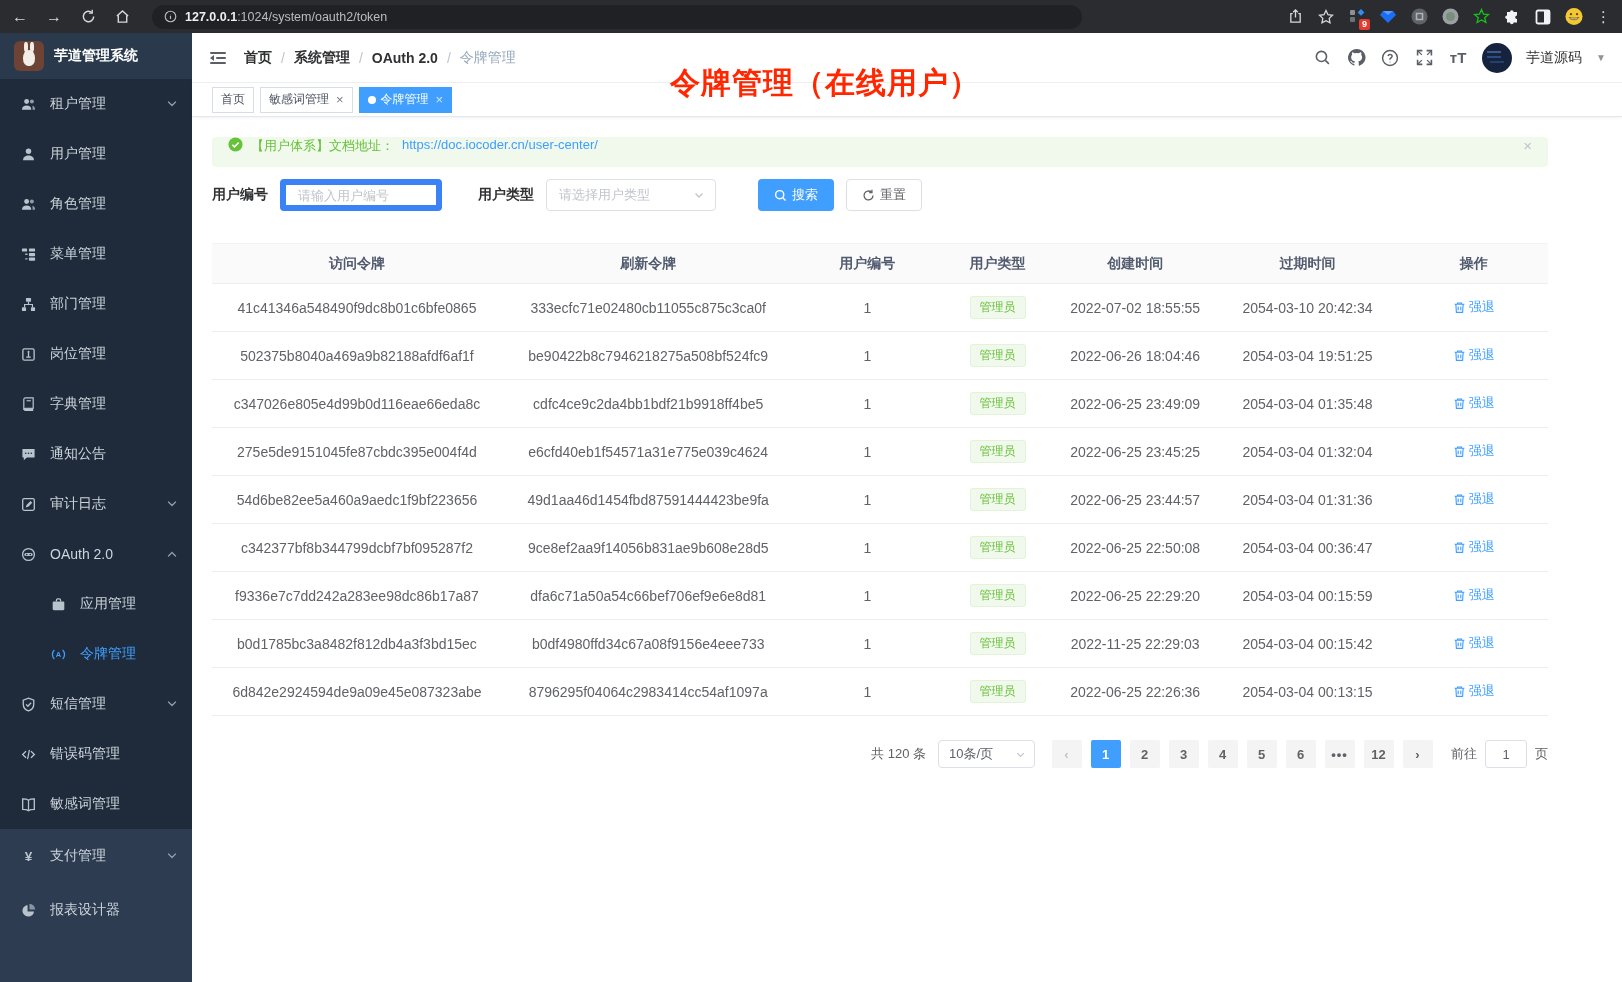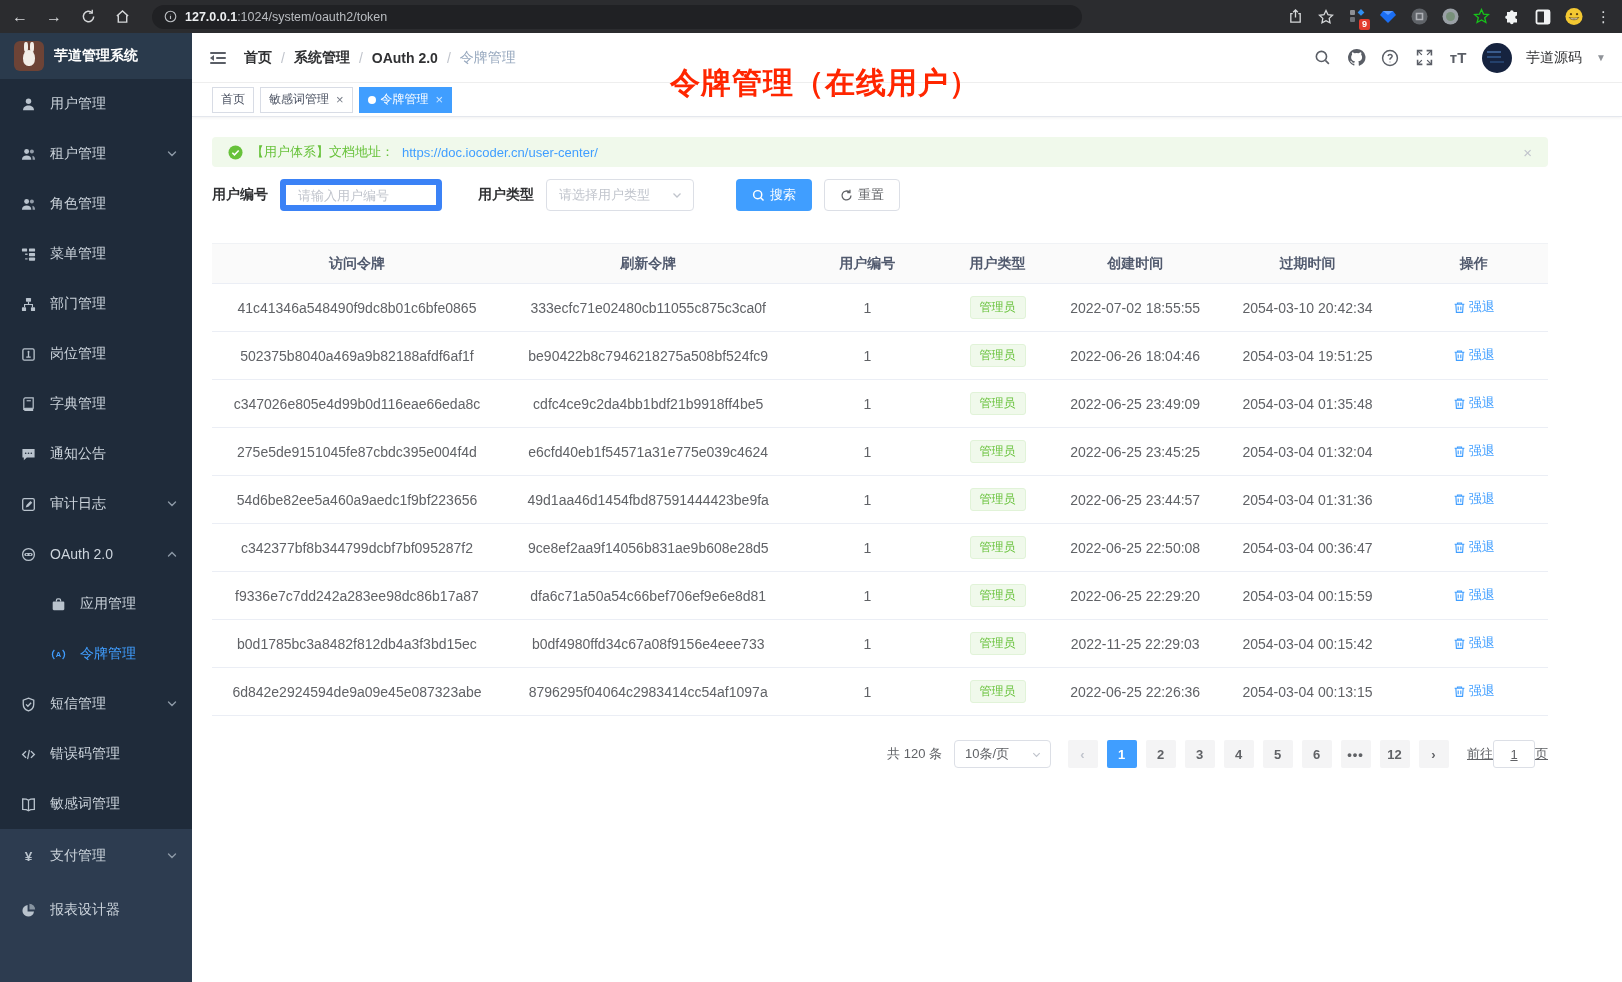--- a/index.html
+++ b/index.html
@@ -57,29 +57,29 @@
 
   
   .tagsbar { height:34px; display:flex; align-items:center; padding:0 20px; gap:6px; border-bottom:1px solid #e4e7ed; box-shadow:0 1px 3px rgba(0,0,0,.06); }
   .tag { height:26px; display:inline-flex; align-items:center; padding:0 8px; border:1px solid #d8dce5; background:#fff; color:#495060; font-size:12px; cursor:pointer; gap:5px; }
   .tag.active { background:#409eff; border-color:#409eff; color:#fff; }
   .tag-dot { width:8px; height:8px; border-radius:50%; background:#fff; display:inline-block; }
   .tag-close { font-size:13px; line-height:1; margin-left:2px; opacity:.75; }
 
   
   .content { padding:20px 74px 0 20px; }
-  .alert { height:30px; background:#f0f9eb; border-radius:4px; display:flex; align-items:center; padding:0 16px; gap:8px; font-size:13px; color:#67c23a; }
+  .alert { height:30px; background:#f0f9eb; border-radius:4px; display:flex; align-items:flex-start; padding:0 16px; gap:8px; font-size:13px; color:#67c23a; }
   .alert-link { color:#409eff; text-decoration:none; cursor:pointer; }
   .alert-close { margin-left:auto; color:#c0c4cc; font-size:15px; cursor:pointer; }
 
   .filters { margin-top:12px; display:flex; align-items:center; }
   .f-label { font-size:14px; font-weight:700; color:#303133; margin-right:12px; white-space:nowrap; }
   .f-input { width:162px; height:32px; border:6px solid #3b82f6; border-radius:4px; padding:0 12px; font-size:13px; color:#606266; font-family:inherit; outline:none; }
   .f-input::placeholder { color:#c0c4cc; }
-  .f-select { width:148px; height:32px; border:1px solid #dcdfe6; border-radius:4px; padding:0 10px 0 12px; font-size:13px; color:#c0c4cc; display:flex; align-items:center; justify-content:space-between; cursor:pointer; margin-right:14px; }
+  .f-select { width:170px; height:32px; border:1px solid #dcdfe6; border-radius:4px; padding:0 10px 0 12px; font-size:13px; color:#c0c4cc; display:flex; align-items:center; justify-content:space-between; cursor:pointer; margin-right:14px; }
   .gap1 { width:36px; flex:none; }
   .btn { height:32px; border-radius:4px; font-size:13px; display:inline-flex; align-items:center; gap:5px; padding:0 15px; cursor:pointer; border:1px solid transparent; font-family:inherit;margin-left:28px; }
   .btn-primary { background:#409eff; color:#fff; }
   .btn-plain { background:#fff; border-color:#dcdfe6; color:#606266; margin-left:12px; }
 
   
   table { width:100%; border-collapse:collapse; margin-top:32px; table-layout:fixed; }
   thead th { height:40px; background:#fafafa; color:#515a6e; font-size:14px; font-weight:700; text-align:center; border-top:1px solid #f0f2f5; border-bottom:1px solid #ebeef5; }
   tbody td { height:48px; text-align:center; font-size:14px; color:#606266; border-bottom:1px solid #ebeef5; white-space:nowrap; overflow:hidden; }
   .c0{width:21.7%} .c1{width:21.9%} .c2{width:10.9%} .c3{width:8.6%} .c4{width:12%} .c5{width:13.8%} .c6{width:11.1%}
@@ -87,21 +87,21 @@
   .op-link { color:#409eff; font-size:13px; cursor:pointer; display:inline-flex; align-items:center; gap:3px; text-decoration:none; }
 
   
   .pagination { margin-top:24px; display:flex; align-items:center; justify-content:flex-end; font-size:13px; color:#606266; }
   .pg-total { margin-right:12px; }
   .pg-size { width:97px; height:28px; border:1px solid #dcdfe6; border-radius:4px; display:flex; align-items:center; justify-content:space-between; padding:0 8px 0 10px; color:#606266; cursor:pointer; margin-right:12px; background:#fff; }
   .pg-btn, .page-num { min-width:30px; height:28px; background:#f4f4f5; border-radius:2px; display:inline-flex; align-items:center; justify-content:center; margin:0 4.5px; cursor:pointer; color:#606266; font-weight:700; padding:0 4px; }
   .pg-btn.prev { color:#c0c4cc; }
   .page-num.active { background:#409eff; color:#fff; }
   .page-num.more { letter-spacing:1px; color:#606266; }
-  .pg-jump { margin-left:14px; display:flex; align-items:center; gap:0;text-decoration:underline; }
+  .pg-jump { margin-left:14px; display:flex; align-items:center; gap:8px; }
   .pg-jump input { width:42px; height:28px; border:1px solid #dcdfe6; border-radius:3px; text-align:center; font-size:13px; color:#606266; outline:none; font-family:inherit; }
 </style>
 </head>
 <body>
 
 <div class="screen">
 
   <div class="chrome">
     <span class="nav-ic">←</span>
     <span class="nav-ic">→</span>
@@ -198,41 +198,41 @@
 
     <aside class="sidebar">
       <div class="logo">
         <span class="logo-img"></span>
         <span class="logo-text">芋道管理系统</span>
       </div>
       <nav class="menu-upper">
           <div class="menu-item">
             <span class="mi-icon">
               <svg width="15" height="15" viewBox="0 0 16 16" fill="currentColor">
-                <circle cx="8" cy="4.6" r="2.9"></circle>
-                <path d="M2.2 14c0-3.3 2.6-4.9 5.8-4.9s5.8 1.6 5.8 4.9z"></path>
-              </svg>
-            </span>
-            <span class="mi-label">用户管理</span>
-          </div>
-          <div class="menu-item">
-            <span class="mi-icon">
-              <svg width="15" height="15" viewBox="0 0 16 16" fill="currentColor">
                 <circle cx="6" cy="4.8" r="2.6"></circle>
                 <path d="M1 13.5c0-3 2.2-4.4 5-4.4s5 1.4 5 4.4z"></path>
                 <circle cx="11.6" cy="4.8" r="2.1" opacity=".75"></circle>
                 <path d="M12.2 9.3c1.8.5 2.8 1.9 2.8 4.2h-2.6" opacity=".75"></path>
               </svg>
             </span>
             <span class="mi-label">租户管理</span>
             <span class="mi-arrow down">
               <svg width="12" height="12" viewBox="0 0 12 12">
                 <path d="M2.5 4l3.5 3.5L9.5 4" fill="none" stroke="currentColor" stroke-width="1.4" stroke-linecap="round"></path>
               </svg>
             </span>
+          </div>
+          <div class="menu-item">
+            <span class="mi-icon">
+              <svg width="15" height="15" viewBox="0 0 16 16" fill="currentColor">
+                <circle cx="8" cy="4.6" r="2.9"></circle>
+                <path d="M2.2 14c0-3.3 2.6-4.9 5.8-4.9s5.8 1.6 5.8 4.9z"></path>
+              </svg>
+            </span>
+            <span class="mi-label">用户管理</span>
           </div>
           <div class="menu-item">
             <span class="mi-icon">
               <svg width="15" height="15" viewBox="0 0 16 16" fill="currentColor">
                 <circle cx="6" cy="4.8" r="2.6"></circle>
                 <path d="M1 13.5c0-3 2.2-4.4 5-4.4s5 1.4 5 4.4z"></path>
                 <circle cx="11.6" cy="4.8" r="2.1" opacity=".75"></circle>
                 <path d="M12.2 9.3c1.8.5 2.8 1.9 2.8 4.2h-2.6" opacity=".75"></path>
               </svg>
             </span>

